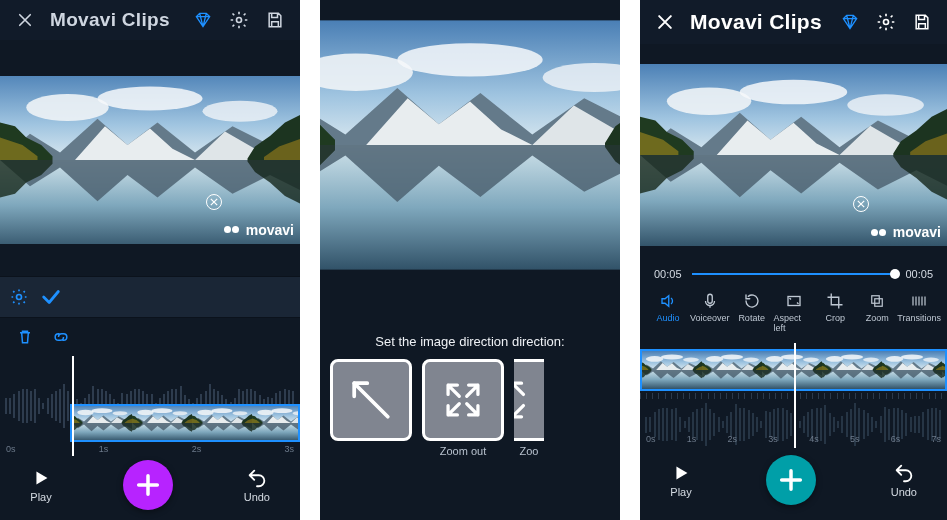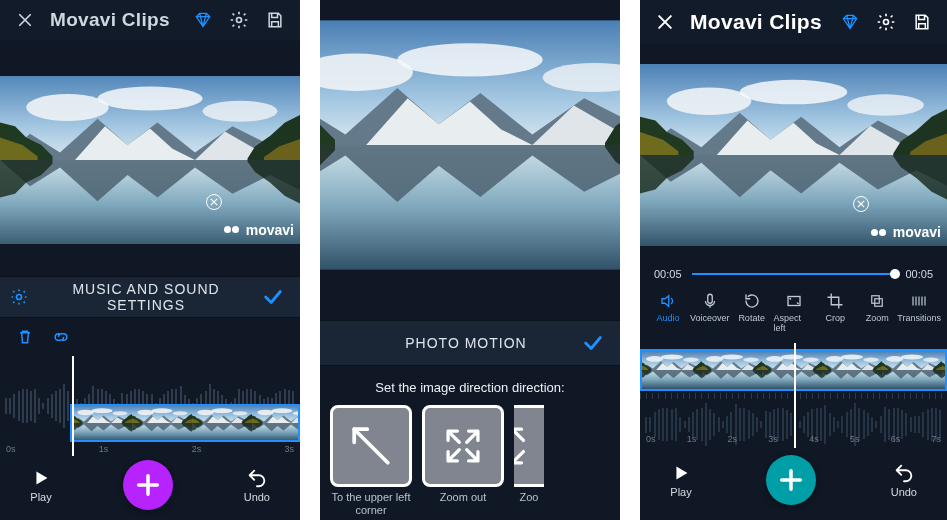--- a/index.html
+++ b/index.html
@@ -351,21 +351,20 @@
 
   <div style="height:36px"></div>
 
   <div class="section-header">
     <div class="iconbtn section-gear">
       <svg viewBox="0 0 24 24" width="20" height="20">
           <circle cx="12" cy="12" r="3" fill="none" stroke="#1e90ff" stroke-width="2"></circle>
           <path d="M12 3v2M12 19v2M5 5l1.5 1.5M17.5 17.5L19 19M3 12h2M19 12h2M5 19l1.5-1.5M17.5 6.5L19 5" stroke="#1e90ff" stroke-width="2"></path>
         </svg>
     </div>
-    <div class="label">MUSIC AND SOUND SETTINGS</div>
     <div class="iconbtn check">
       <svg viewBox="0 0 24 24" width="24" height="24">
           <path d="M4 12 L10 18 L20 6" stroke="#1e90ff" stroke-width="3" fill="none" stroke-linecap="round" stroke-linejoin="round"></path>
         </svg>
     </div>
   </div>
 
   <div class="p1-icons">
     <div class="iconbtn">
       <svg viewBox="0 0 24 24" width="20" height="20">
@@ -499,40 +498,31 @@
 <div class="phone p2">
 
   <div class="preview">
     <svg class="scene" viewBox="0 0 400 260" preserveAspectRatio="xMidYMid slice" style="height:270px">
         <use href="#mountain-scene"></use>
       </svg>
   </div>
 
   <div style="height:40px"></div>
 
-  <div class="section-header" style="padding-left:40px">
-    <div class="label">PHOTO MOTION</div>
-    <div class="iconbtn check">
-      <svg viewBox="0 0 24 24" width="24" height="24">
-          <path d="M4 12 L10 18 L20 6" stroke="#1e90ff" stroke-width="3" fill="none" stroke-linecap="round" stroke-linejoin="round"></path>
-        </svg>
-    </div>
-  </div>
 
   <div class="instr">Set the image direction direction:</div>
 
   <div class="motion-grid">
     <div class="motion-card">
       <div class="motion-tile">
         <svg viewBox="0 0 60 60" width="56" height="56">
             <path d="M12 12 L48 48" stroke="#fff" stroke-width="4" stroke-linecap="round"></path>
             <path d="M12 12 L12 26 M12 12 L26 12" stroke="#fff" stroke-width="4" stroke-linecap="round"></path>
           </svg>
       </div>
-      <div class="cap">To the upper left corner</div>
     </div>
     <div class="motion-card">
       <div class="motion-tile">
         <svg viewBox="0 0 60 60" width="56" height="56">
           <path d="M14 14 L26 26 M14 14 L14 24 M14 14 L24 14" stroke="#fff" stroke-width="3.5" stroke-linecap="round"></path>
           <path d="M46 14 L34 26 M46 14 L46 24 M46 14 L36 14" stroke="#fff" stroke-width="3.5" stroke-linecap="round"></path>
           <path d="M14 46 L26 34 M14 46 L14 36 M14 46 L24 46" stroke="#fff" stroke-width="3.5" stroke-linecap="round"></path>
           <path d="M46 46 L34 34 M46 46 L46 36 M46 46 L36 46" stroke="#fff" stroke-width="3.5" stroke-linecap="round"></path>
         </svg>
       </div>

